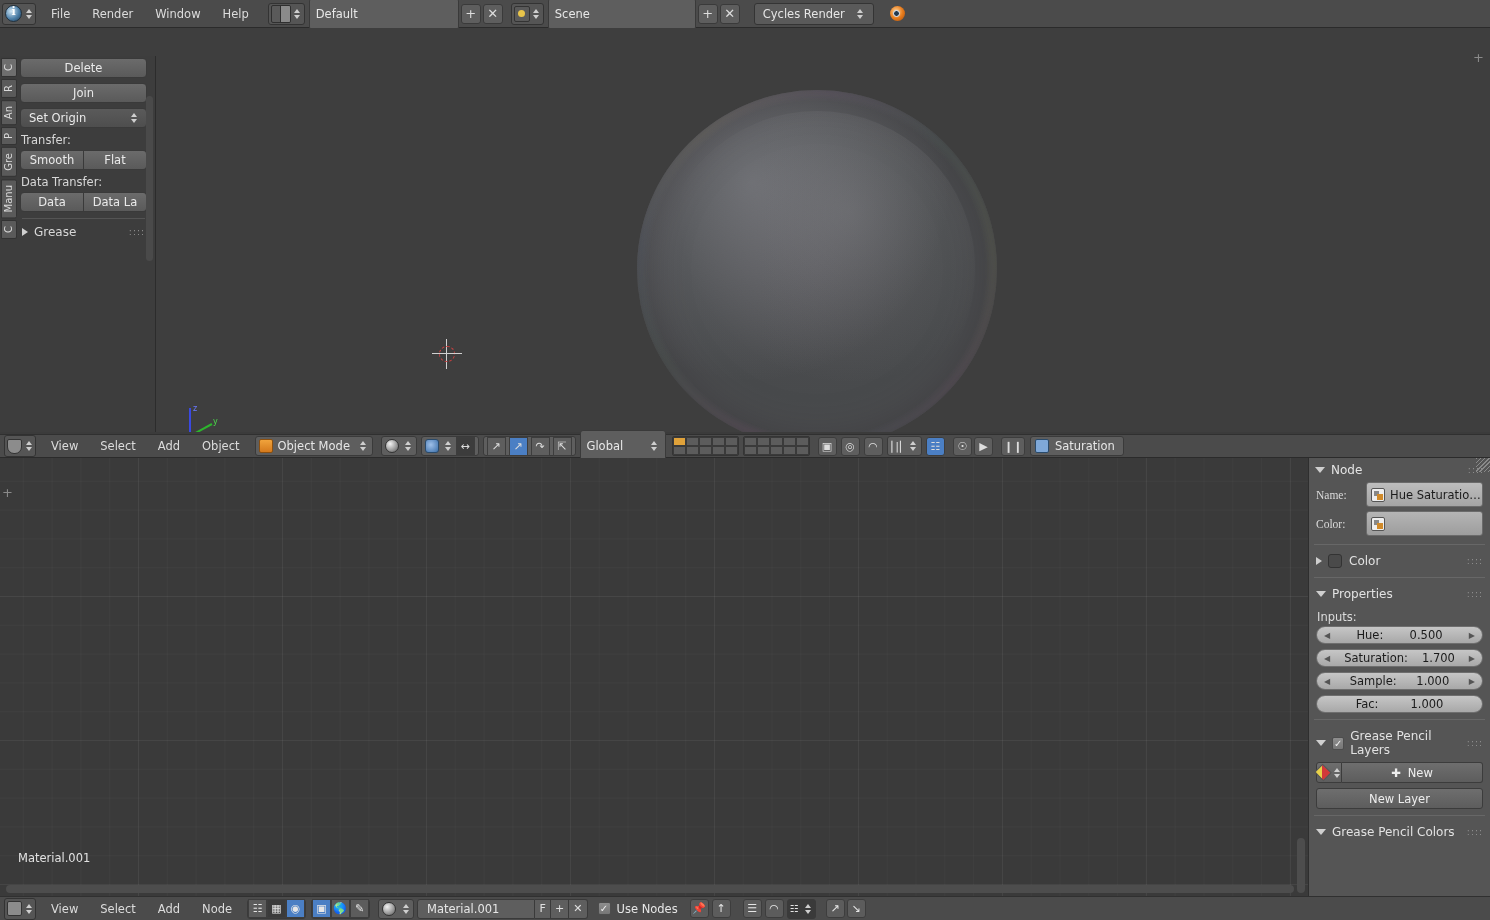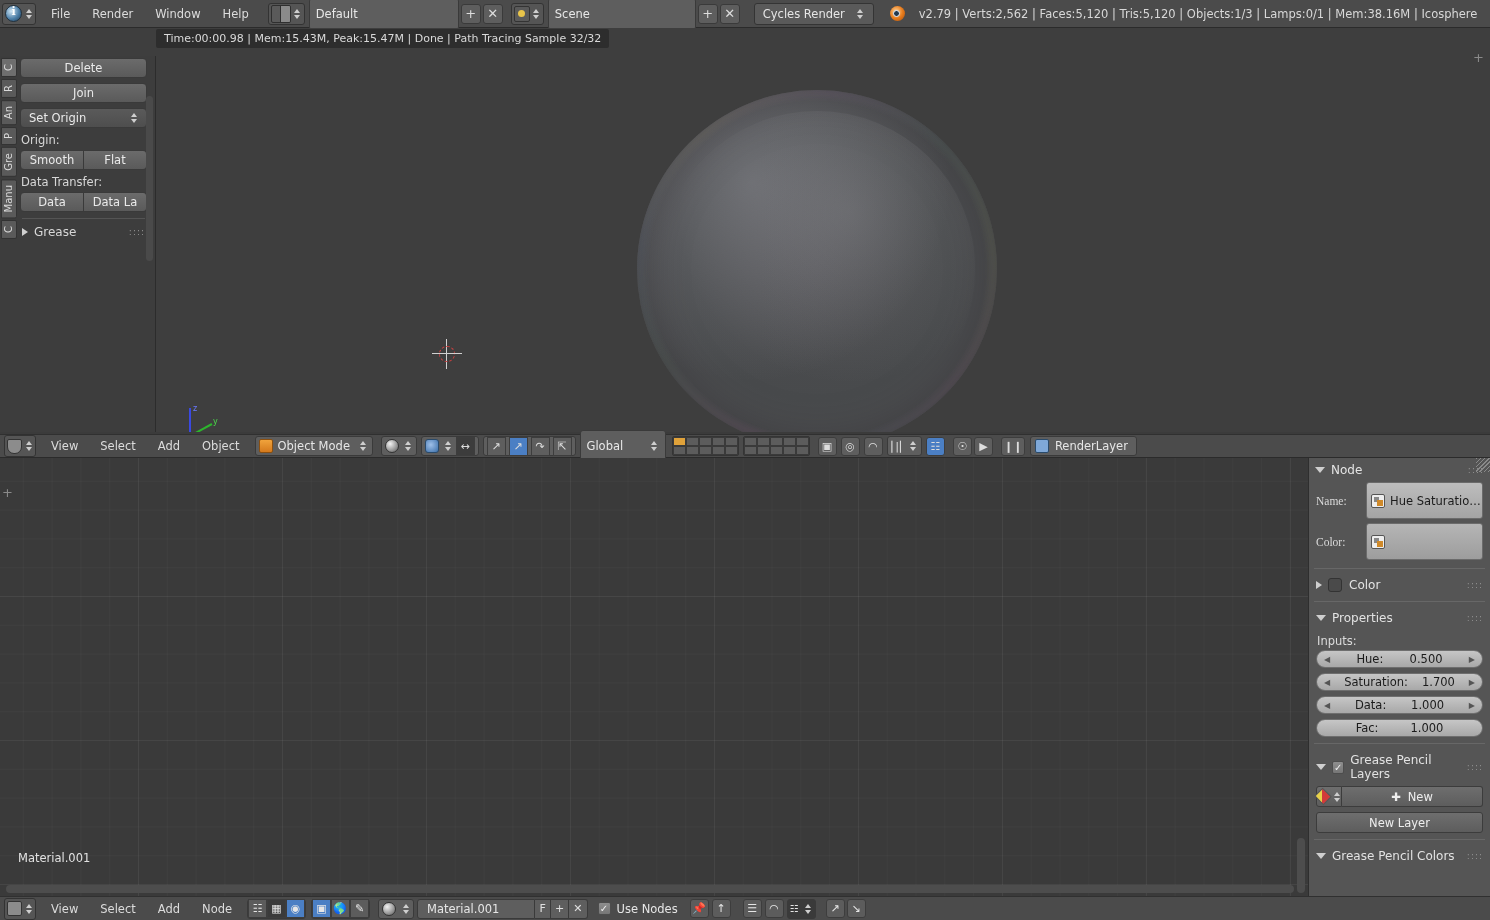--- a/index.html
+++ b/index.html
@@ -210,21 +210,21 @@
   svg.links{position:absolute;inset:0;width:1308px;height:438px;pointer-events:none;}
 
   
   .npanel{
     position:absolute; left:1308px; top:458px; width:182px; height:438px;
     background:#555; border-left:1px solid #2e2e2e; overflow:hidden;
   }
   .np-head{display:flex;align-items:center;padding:5px 6px 3px 6px;font-size:12px;color:#e4e4e4;}
   .np-row{display:flex;align-items:center;padding:2px 7px;gap:6px;}
   .np-lbl{font-size:11.5px;color:#dcdcdc;width:44px;font-family:Liberation Serif, serif;}
-  .np-field{flex:1;height:37px;border-radius:3px;border:1px solid #6b6b6b;
+  .np-field{flex:1;height:25px;border-radius:3px;border:1px solid #6b6b6b;
     background:linear-gradient(#bdbdbd,#a4a4a4);display:flex;align-items:center;
     padding:0 4px;gap:5px;color:#1b1b1b;font-size:11.5px;overflow:hidden;white-space:nowrap;}
   .np-field.empty{background:linear-gradient(#b5b5b5,#9d9d9d);}
   .nodeico{width:14px;height:14px;background:#eee;border:1px solid #555;border-radius:2px;
     position:relative;flex:none;}
   .nodeico::before{content:"";position:absolute;left:2px;top:2px;width:5px;height:5px;background:#888;}
   .nodeico::after{content:"";position:absolute;right:1px;bottom:1px;width:6px;height:6px;background:#d08a2a;}
   .np-hr{height:1px;background:#676767;margin:6px 5px;}
   .np-sub{display:flex;align-items:center;padding:3px 7px;font-size:12px;color:#e2e2e2;}
   .cbox{width:13px;height:13px;border-radius:2px;background:linear-gradient(#8e8e8e,#767676);
@@ -308,21 +308,20 @@
 
     <div class="engine" style="margin-left:14px">
       <span>Cycles Render</span>
       <span class="spin" style="margin-left:auto">
           <i class="up"></i>
           <i class="dn"></i>
         </span>
     </div>
 
     <span class="bl-mini" style="margin-left:16px"></span>
-    <div class="stats">v2.79 | Verts:2,562 | Faces:5,120 | Tris:5,120 | Objects:1/3 | Lamps:0/1 | Mem:38.16M | Icosphere</div>
   </div>
 
   <div class="viewport">
     <div class="bubble">
       <div class="ring"></div>
       <div class="inner-sheen"></div>
     </div>
 
     <div class="cursor3d">
       <div class="ring"></div>
@@ -332,21 +331,20 @@
       <svg width="40" height="40" viewBox="0 0 40 40">
         <line x1="8" y1="34" x2="8" y2="6" stroke="#3a49e0" stroke-width="2"></line>
         <line x1="8" y1="34" x2="30" y2="22" stroke="#2db42d" stroke-width="2"></line>
         <line x1="8" y1="34" x2="26" y2="40" stroke="#cf2f2f" stroke-width="2"></line>
         <text x="11" y="9" fill="#6a7aff" font-size="8" font-family="DejaVu Sans">z</text>
         <text x="31" y="22" fill="#4cd44c" font-size="8" font-family="DejaVu Sans">y</text>
         <text x="26" y="38" fill="#e25555" font-size="8" font-family="DejaVu Sans">x</text>
       </svg>
     </div>
 
-    <div class="render-info">Time:00:00.98 | Mem:15.43M, Peak:15.47M | Done | Path Tracing Sample 32/32</div>
     <div class="vp-plus">+</div>
 
     <div class="toolshelf">
       <div class="vtabs">
         <div class="vtab first">C</div>
         <div class="vtab">R</div>
         <div class="vtab">An</div>
         <div class="vtab">P</div>
         <div class="vtab">Gre</div>
         <div class="vtab">Manu</div>
@@ -356,21 +354,21 @@
       <div class="tshelf-body">
         <div class="tbtn" style="justify-content:center">Delete</div>
         <div class="tbtn" style="justify-content:center">Join</div>
         <div class="tbtn drop">
           <span>Set Origin</span>
           <span class="spin">
               <i class="up"></i>
               <i class="dn"></i>
             </span>
         </div>
-        <div class="tlabel">Origin:</div>
+        <div class="tlabel">Transfer:</div>
         <div class="pair">
           <div class="tbtn">Smooth</div>
           <div class="tbtn">Flat</div>
         </div>
         <div class="tlabel">Data Transfer:</div>
         <div class="pair">
           <div class="tbtn">Data</div>
           <div class="tbtn">Data La</div>
         </div>
         <div class="hr"></div>
@@ -475,21 +473,21 @@
           <i class="dn"></i>
         </span>
     </div>
     <span class="ibtn on" style="margin-left:4px;border-radius:3px">☷</span>
     <span class="ibtn" style="margin-left:8px;border-radius:3px">☉</span>
     <span class="ibtn" style="margin-left:2px;border-radius:3px">▶</span>
     <span class="ibtn" style="margin-left:8px;border-radius:3px;width:24px">❙❙</span>
 
     <div class="rl-field">
       <span style="width:14px;height:14px;background:#7fa8d8;border:1px solid #2a4a6a;border-radius:2px"></span>
-      <span>RenderLayer</span>
+      <span>Saturation</span>
     </div>
   </div>
 
   <div class="nodeeditor">
     <div class="nodegrid"></div>
     <div class="ne-plus">+</div>
 
     <svg class="links">
 
       <path d="M177,592 C205,592 225,651 253,651" fill="none" stroke="#d8d8d8" stroke-width="2"></path>
@@ -565,21 +563,21 @@
       <div class="numf">
         <span class="ar">◀</span>
         <span class="lbl">Saturation:</span>
         <span class="val">1.700</span>
         <span class="ar">▶</span>
       </div>
     </div>
     <div class="np-num">
       <div class="numf">
         <span class="ar">◀</span>
-        <span class="lbl">Data:</span>
+        <span class="lbl">Sample:</span>
         <span class="val">1.000</span>
         <span class="ar">▶</span>
       </div>
     </div>
     <div class="np-num">
       <div class="numf noar" style="gap:32px">
         <span class="lbl">Fac:</span>
         <span class="val">1.000</span>
       </div>
     </div>

